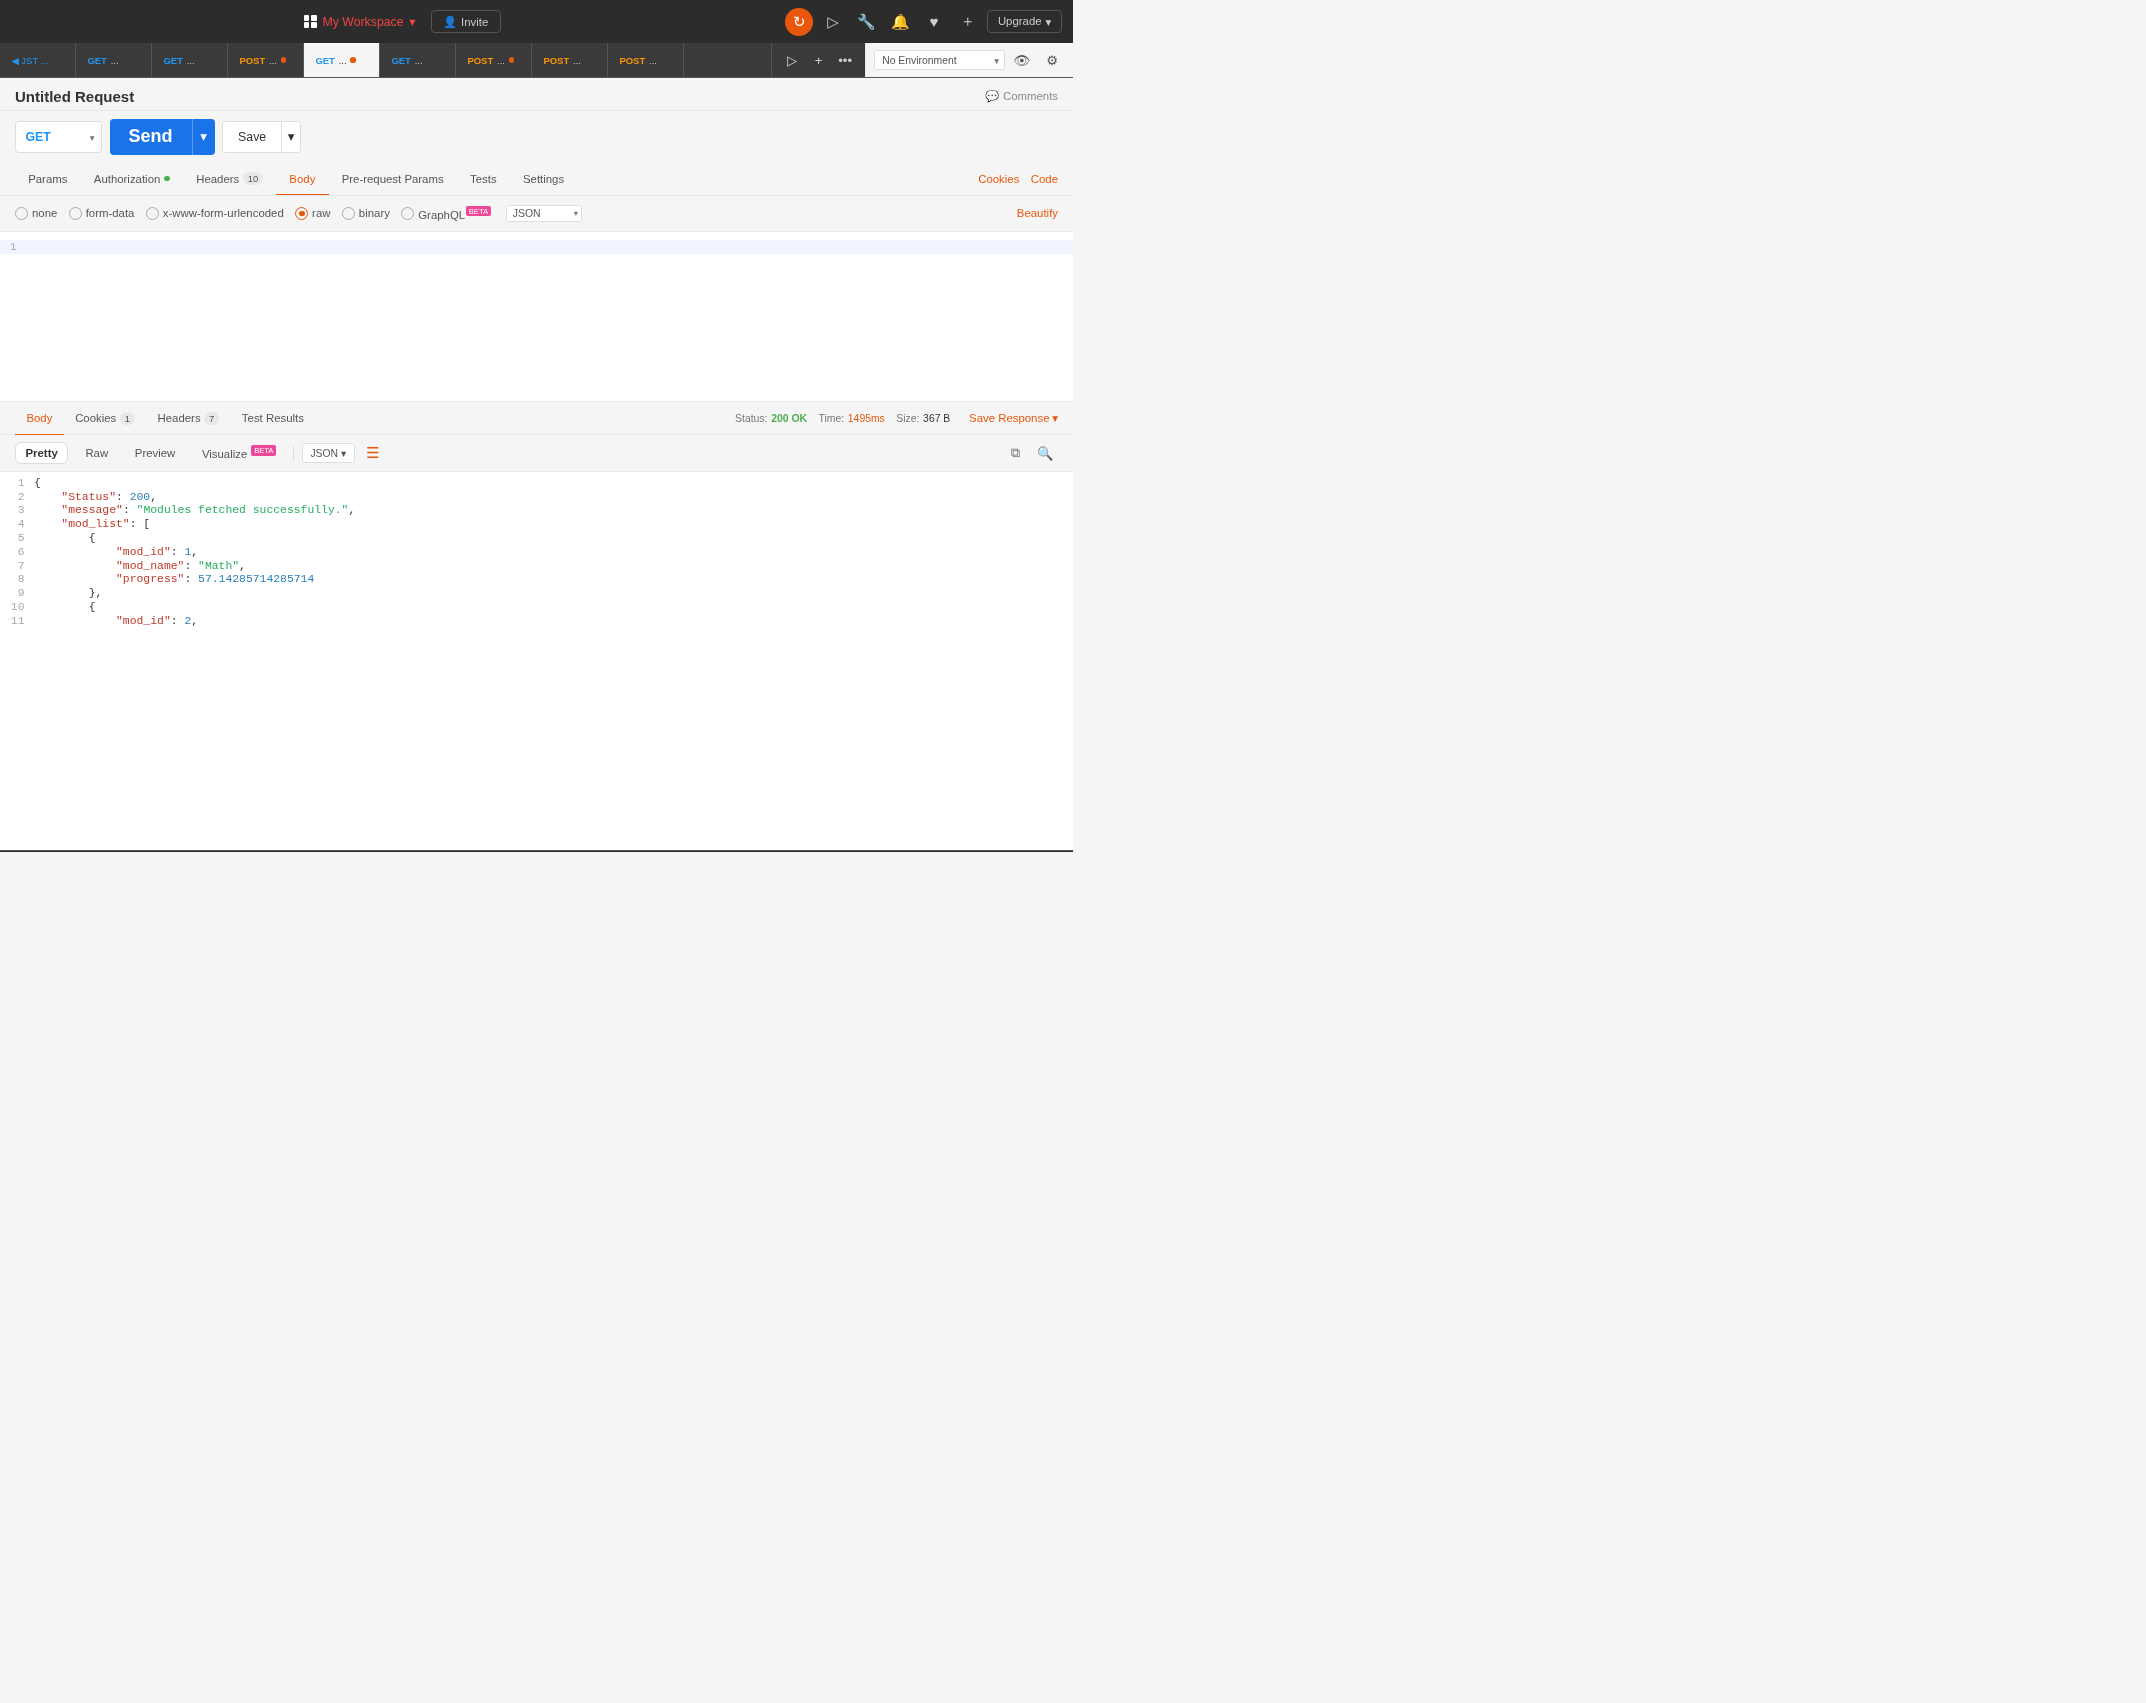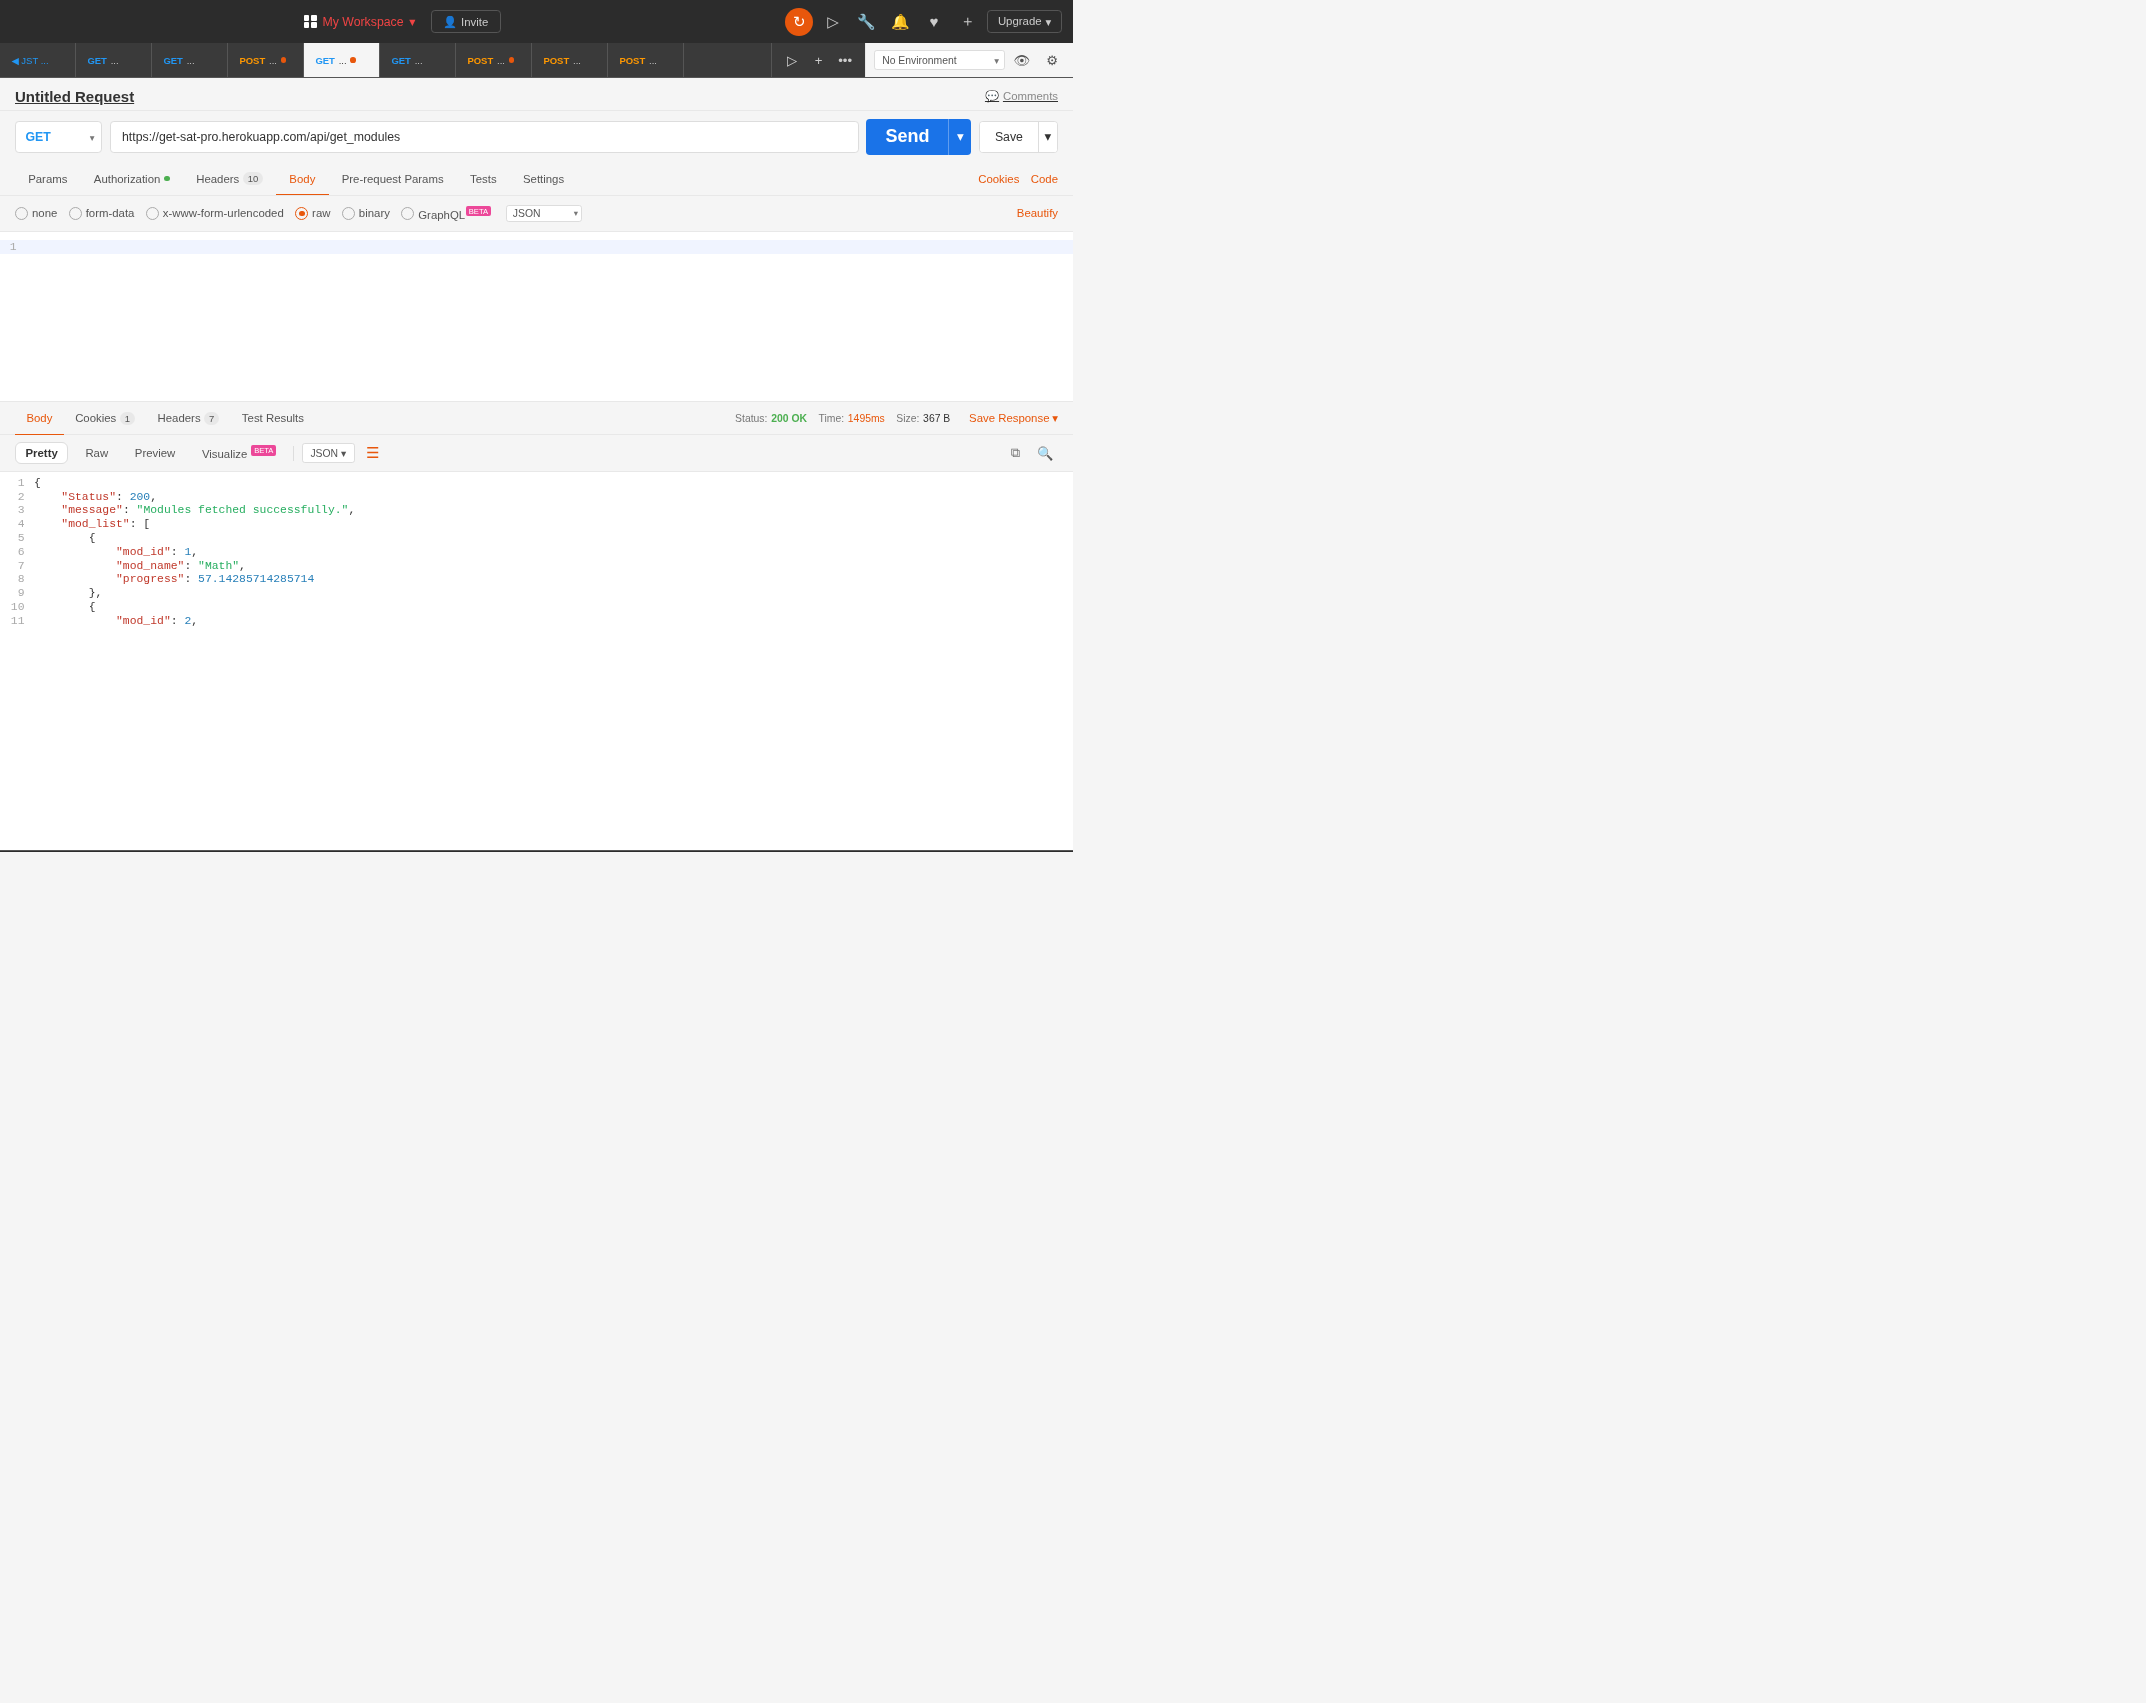--- a/index.html
+++ b/index.html
@@ -84,21 +84,20 @@
       height: calc(852px - 80px);
       position: relative;
     }
 
     
     .request-title-bar {
       background: #f5f5f5;
       padding: 9.5px 15px 5.7px 15px;
       display: flex; align-items: center; justify-content: space-between;
       border-bottom: 0.9px solid #e8e8e8;
-      text-decoration: underline;
     }
     .request-title {
       font-size: 15px; font-weight: 600; color: #333;
     }
     .comments-btn {
       display: flex; align-items: center; gap: 3.8px;
       background: none; border: none; cursor: pointer; color: #888; font-size: 11.4px;
     }
 
     
@@ -476,21 +475,20 @@
     <div style="position:relative;display:inline-block;">
       <select class="method-select">
         <option>GET</option>
         <option>POST</option>
         <option>PUT</option>
         <option>DELETE</option>
         <option>PATCH</option>
       </select>
       <span style="position:absolute;right:7.6px;top:50%;transform:translateY(-50%);pointer-events:none;color:#777;font-size:9.5px;">▾</span>
     </div>
-    <input class="url-input" type="text" value="https://get-sat-pro.herokuapp.com/api/get_modules" style="">
     <div class="send-btn-group">
       <button class="send-btn">Send</button>
       <button class="send-dropdown">
         <span>▾</span>
       </button>
     </div>
     <div class="save-btn-group">
       <button class="save-btn">Save</button>
       <button class="save-dropdown">
         <span>▾</span>

